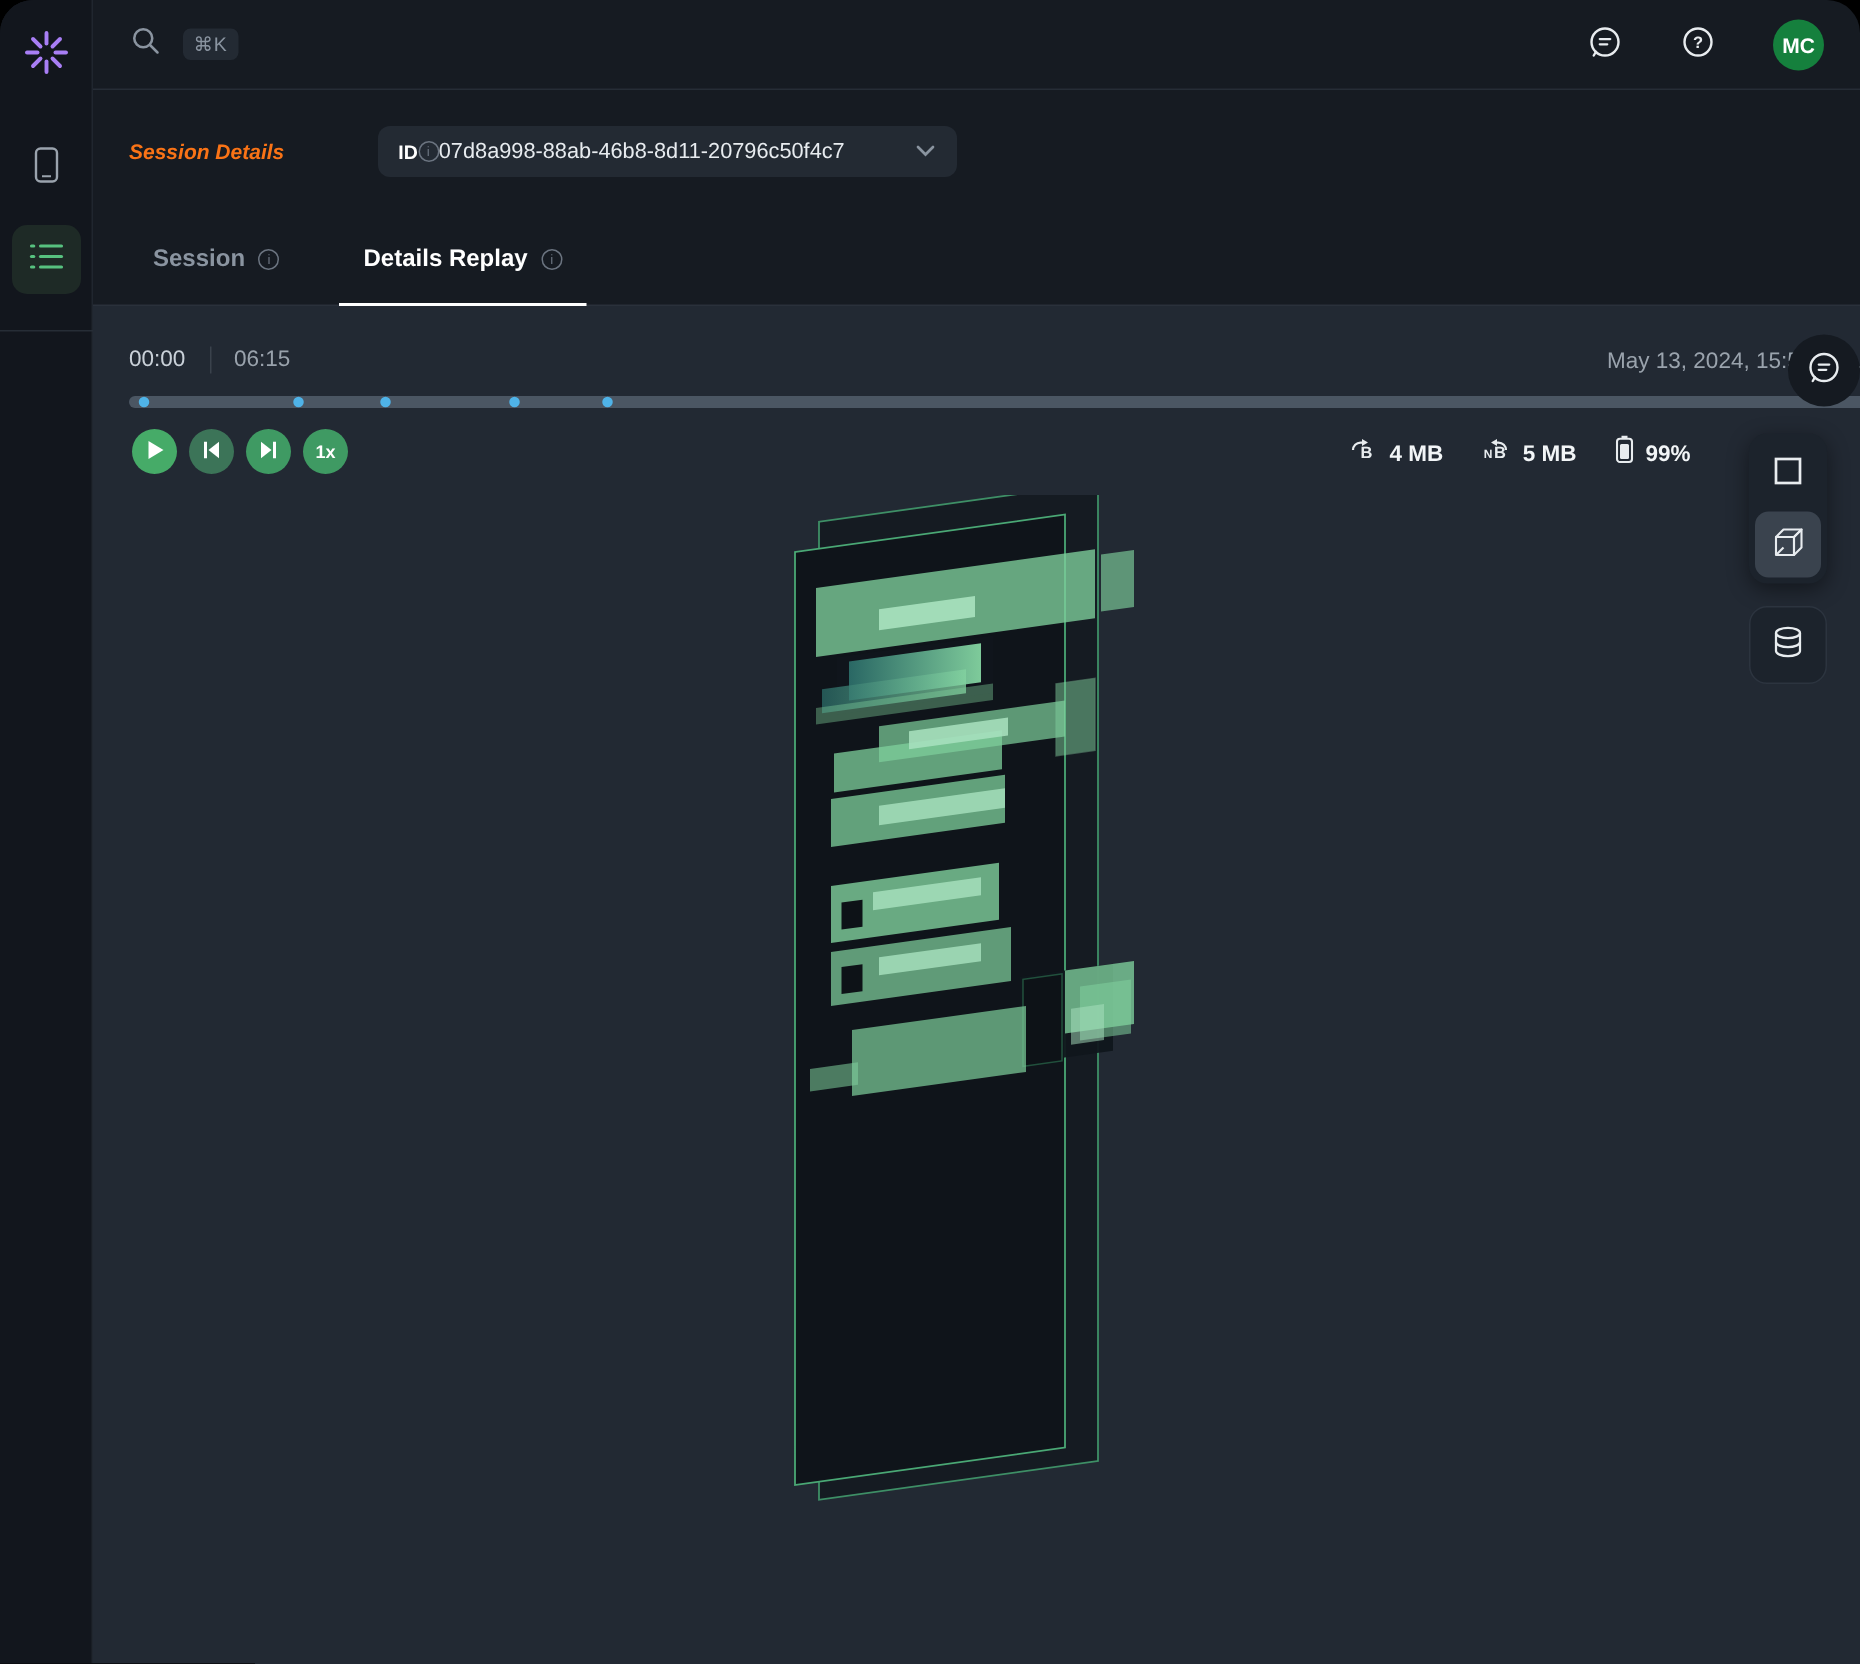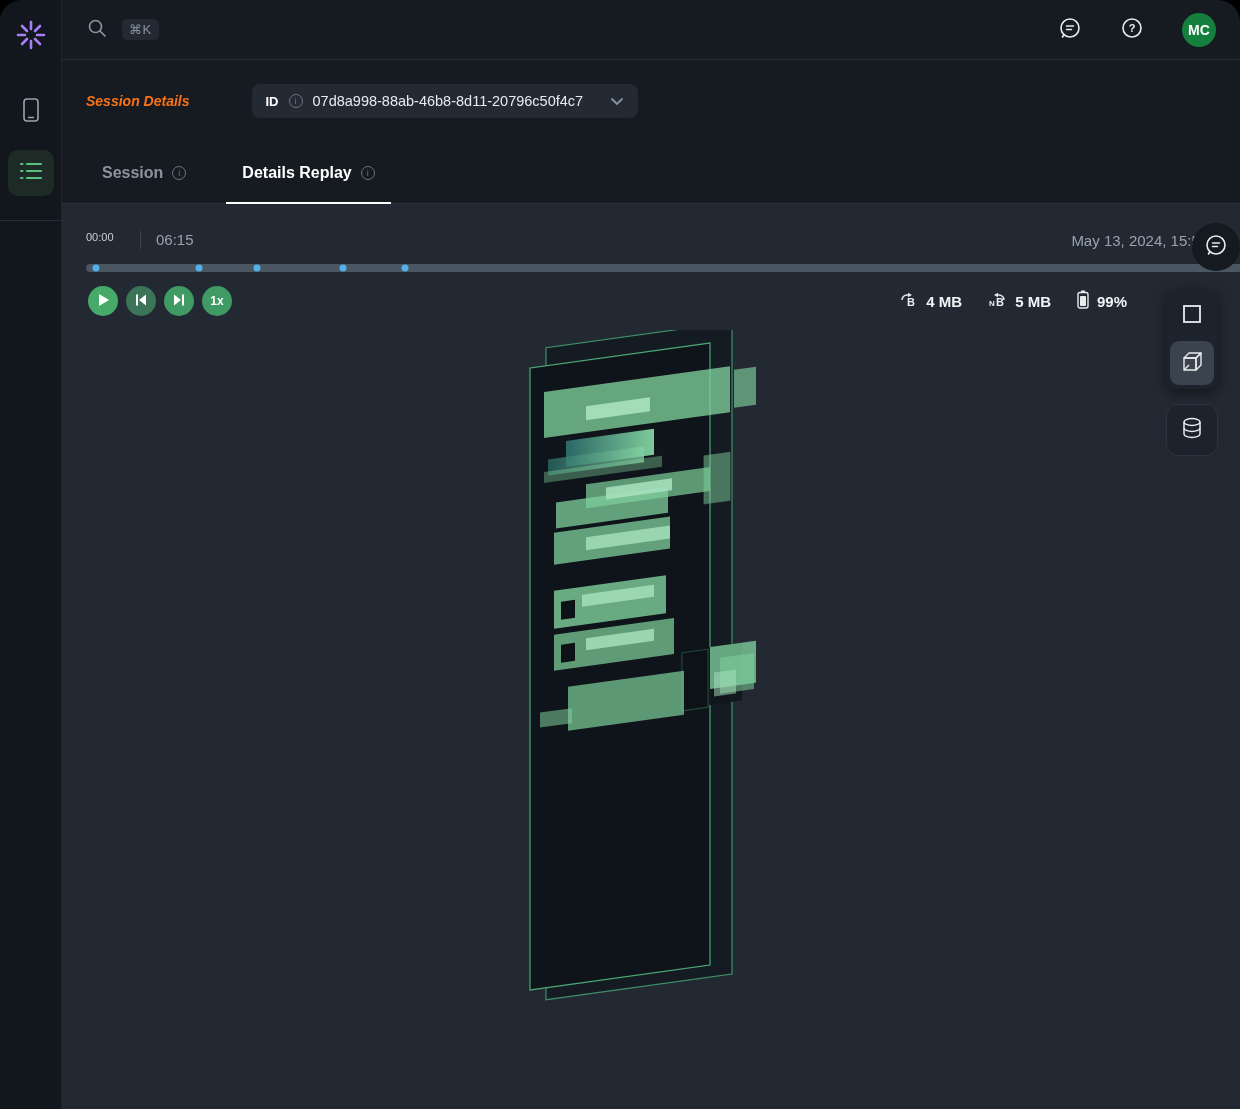--- a/index.html
+++ b/index.html
@@ -26,21 +26,21 @@
   .search-wrap { display:flex; align-items:center; gap:14px; cursor:text; }
   .kbd { background:#232a33; color:#8a94a0; font-size:13px; padding:3px 7px; border-radius:5px; letter-spacing:.5px; }
   .topbar-right { margin-left:auto; display:flex; align-items:center; gap:38px; }
   .icon-btn { background:none; border:none; cursor:pointer; display:flex; align-items:center; justify-content:center; padding:0; }
   .avatar { width:34px; height:34px; border-radius:50%; background:#15803d; color:#ffffff; font-weight:bold;
     font-size:14px; display:flex; align-items:center; justify-content:center; cursor:pointer; }
 
   .header-row { height:82px; flex:0 0 82px; display:flex; align-items:center; padding:0 24px; }
   .page-title { color:#f97316; font-size:14px; font-weight:bold;font-style:italic; }
   .id-pill { margin-left:62px; background:#232a33; border-radius:8px; height:34px; display:flex; align-items:center;
-    padding:0 14px; gap:10px; cursor:pointer; min-width:386px; }
+    padding:0 14px; cursor:pointer; min-width:386px; }
   .id-label { color:#ffffff; font-size:13px; font-weight:bold; }
   .id-value { color:#e7ebef; font-size:14.5px; }
   .id-pill .chev { margin-left:auto; }
 
   .info-i { width:14px; height:14px; border:1px solid #6b7480; border-radius:50%; color:#6b7480;
     font-size:9px; display:inline-flex; align-items:center; justify-content:center; font-style:normal; flex:0 0 14px; }
 
   .tabs-row { height:62px; flex:0 0 62px; display:flex; align-items:flex-end; padding:0 24px;
     border-bottom:1px solid #2a313b; gap:24px; }
   .tab { display:flex; align-items:center; gap:9px; padding:0 16px 20px 16px; cursor:pointer;
@@ -51,21 +51,21 @@
 
   .duration-row { height:60px; flex:0 0 60px; display:flex; align-items:center; padding:0 24px; gap:18px; }
   .duration-text { color:#dfe4e9; font-size:15px; }
   .vdiv { width:1px; height:28px; background:#343c46; margin-left:8px; }
   .clock-btn { width:34px; height:34px; border-radius:9px; background:#242b34; border:1px solid #323a45;
     display:flex; align-items:center; justify-content:center; cursor:pointer; }
   .tz-text { color:#c5ccd4; font-size:15px; }
 
   
   .replay { flex:1; background:#222933; position:relative; overflow:hidden; }
-  .tl-start { position:absolute; left:24px; top:27px; color:#c9d0d8; font-size:11px; }
+  .tl-start { position:absolute; left:24px; top:27px; color:#c9d0d8; font-size:15px; }
   .tl-div { position:absolute; left:78px; top:27px; width:1px; height:18px; background:#3a424c; }
   .tl-end { position:absolute; left:94px; top:27px; color:#99a2ac; font-size:15px; }
   .tl-current { position:absolute; right:-24px; top:28px; color:#9aa3ad; font-size:15px; white-space:nowrap; }
 
   .progress { position:absolute; left:24px; top:60px; right:0; height:8px; background:#4b5663;
     border-radius:4px 0 0 4px; cursor:pointer; }
   .marker { position:absolute; top:50%; width:7px; height:7px; border-radius:50%; background:#4fb3e8;
     transform:translate(-50%,-50%); cursor:pointer; }
 
   .controls { position:absolute; left:26px; top:82px; display:flex; gap:8px; }

